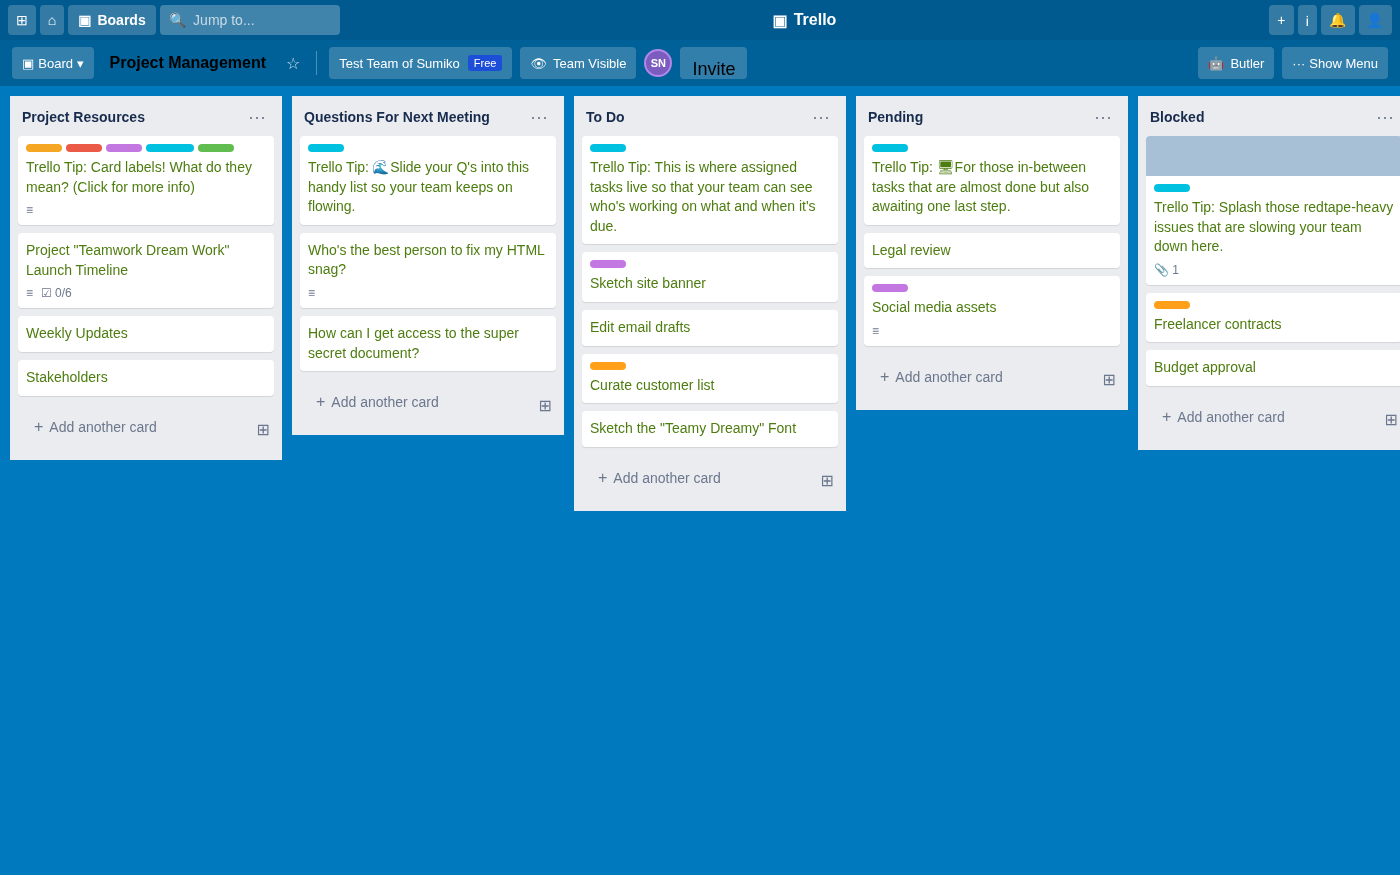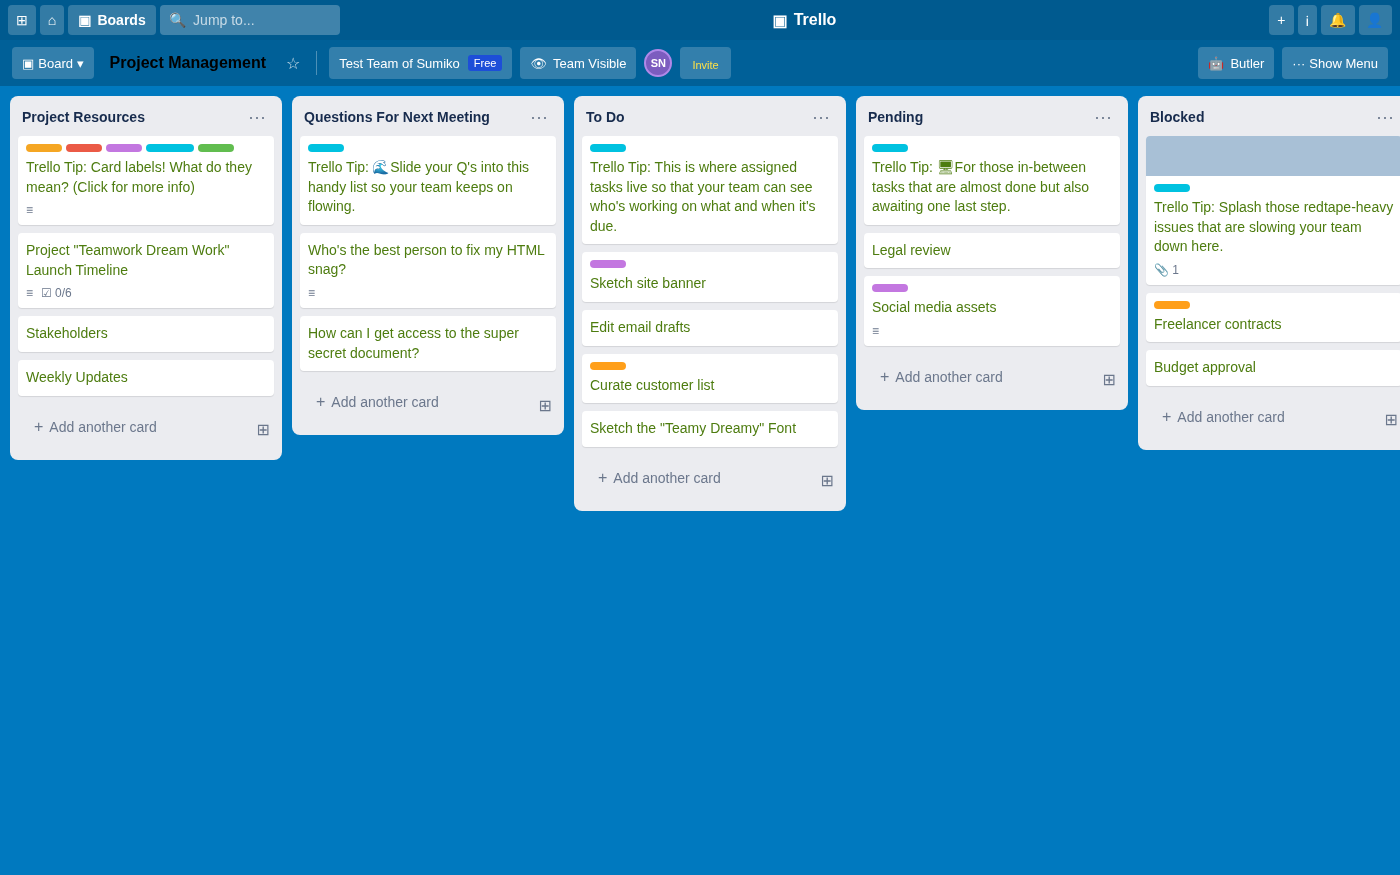--- a/index.html
+++ b/index.html
@@ -121,24 +121,24 @@
       color: white;
       font-size: 11px;
       font-weight: 700;
       display: flex; align-items: center; justify-content: center;
       border: 2px solid #b088e8;
     }
     .invite-btn {
       background: rgba(255,255,255,0.2);
       border: none;
       border-radius: 4px;
-      color: #fde047;
+      color: #000000;
       cursor: pointer;
       padding: 12px 12px;
-      font-size: 11px;
+      font-size: 18px;
       height: 32px;
     }
     .butler-btn {
       background: rgba(255,255,255,0.2);
       border: none;
       border-radius: 4px;
       color: white;
       cursor: pointer;
       padding: 4px 10px;
       font-size: 13px;
@@ -162,21 +162,21 @@
       padding: 10px 10px 0 10px;
       display: flex;
       align-items: flex-start;
       gap: 10px;
       overflow-x: auto;
     }
 
     
     .list {
       background: #ebecf0;
-      border-radius: 8px;
+      border-radius: 0;
       width: 272px;
       flex-shrink: 0;
       max-height: calc(875px - 100px);
       display: flex;
       flex-direction: column;
     }
     .list-header {
       display: flex;
       align-items: center;
       justify-content: space-between;
@@ -380,22 +380,22 @@
             <div class="label label-purple"></div>
             <div class="label label-teal"></div>
             <div class="label label-green"></div>
           </div><span class="card-text">Trello Tip: Card labels! What do they mean? (Click for more info)</span><div class="card-meta">
             <span class="card-meta-item">≡</span>
           </div></div>
         <div class="card"><span class="card-text">Project "Teamwork Dream Work" Launch Timeline</span><div class="card-meta">
             <span class="card-meta-item">≡</span>
             <span class="card-meta-item">☑ 0/6</span>
           </div></div>
+        <div class="card"><span class="card-text">Weekly Updates</span></div>
         <div class="card"><span class="card-text">Stakeholders</span></div>
-        <div class="card"><span class="card-text">Weekly Updates</span></div>
       </div>
       <div class="add-card-row">
         <button class="add-card-btn">
           <span style="font-size:16px;">+</span> 
           <span>Add another card</span>
         </button>
         <button style="background: none; border: none; cursor: pointer; color: rgb(107, 119, 140); font-size: 16px; padding: 4px; border-radius: 3px;">⊞</button>
       </div>
     </div>
     <div class="list">

